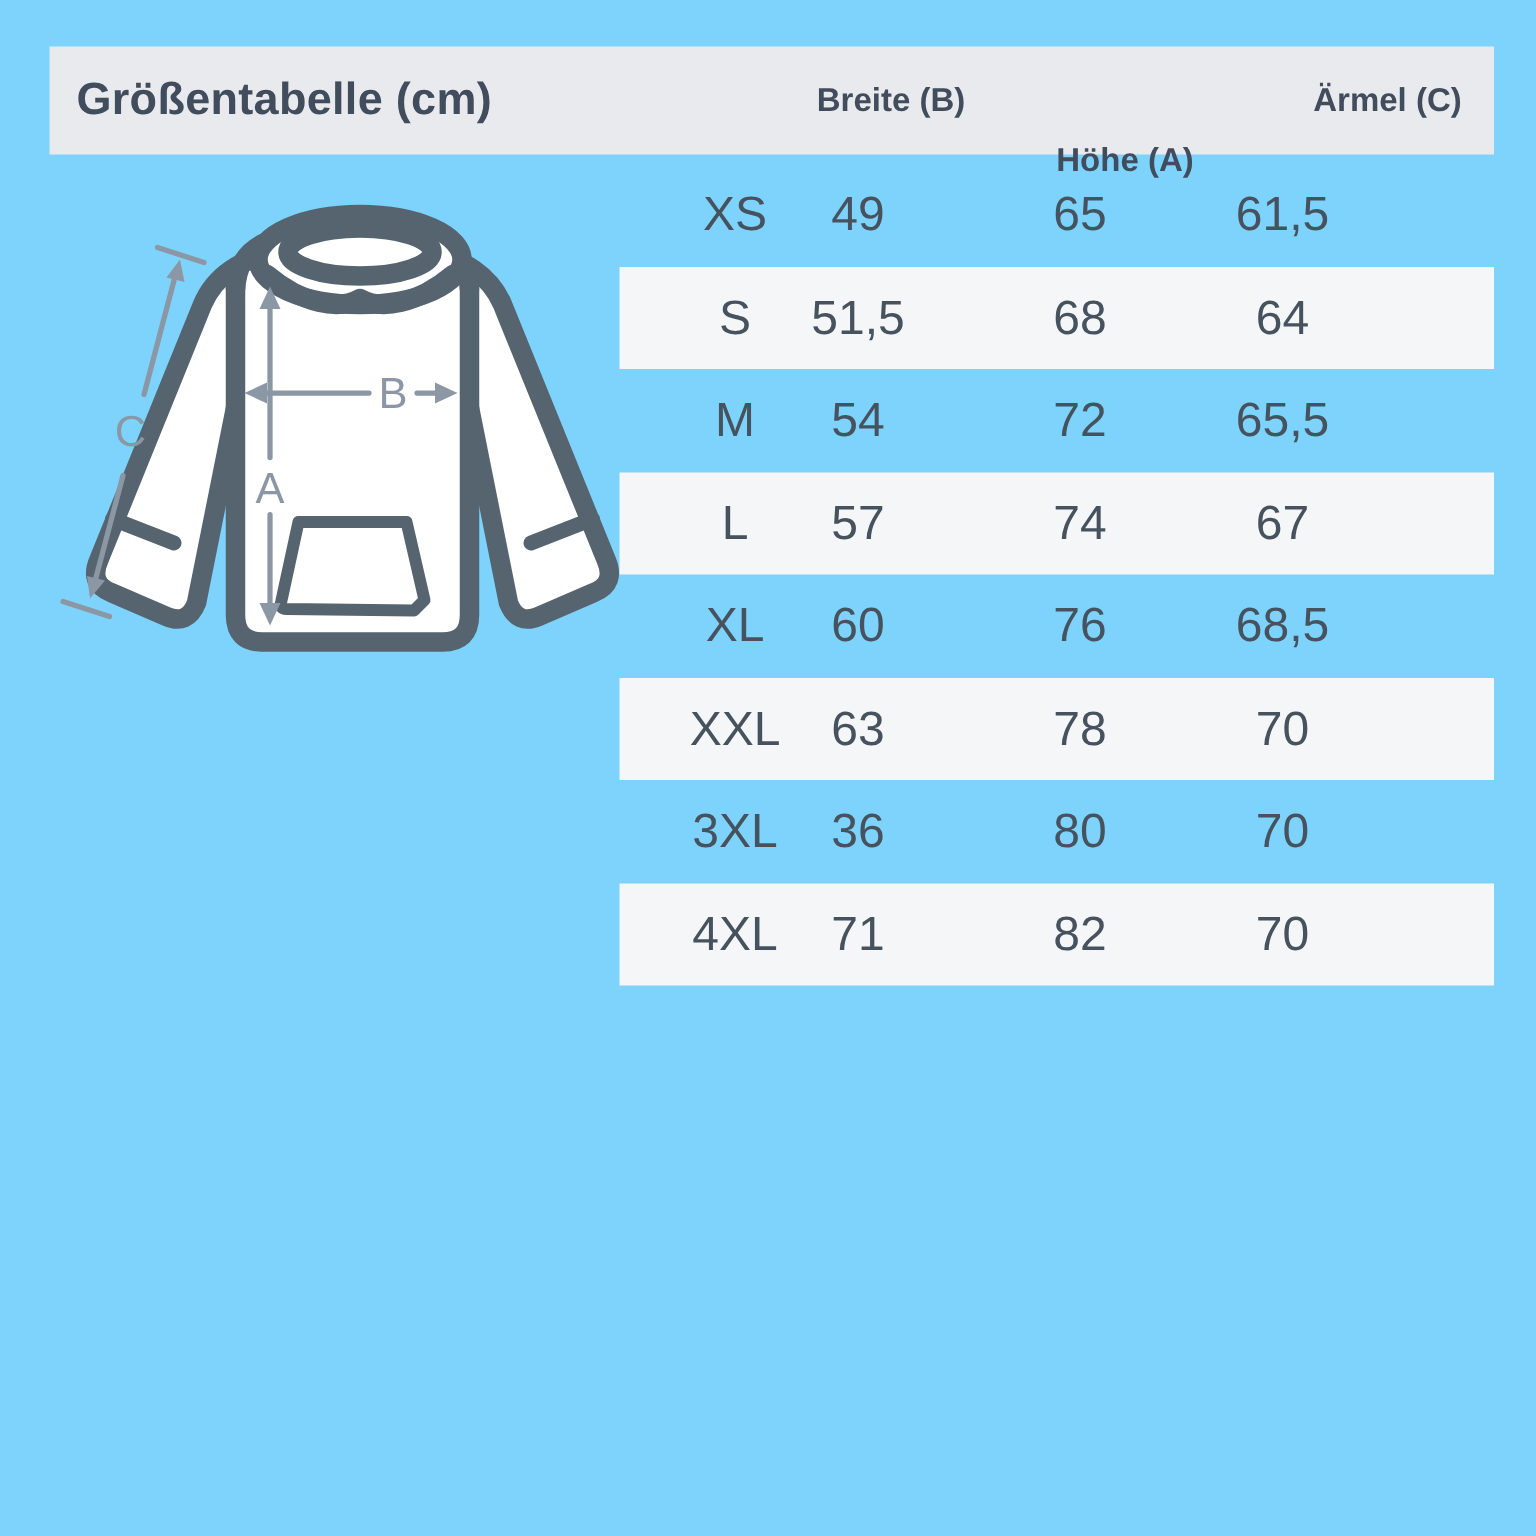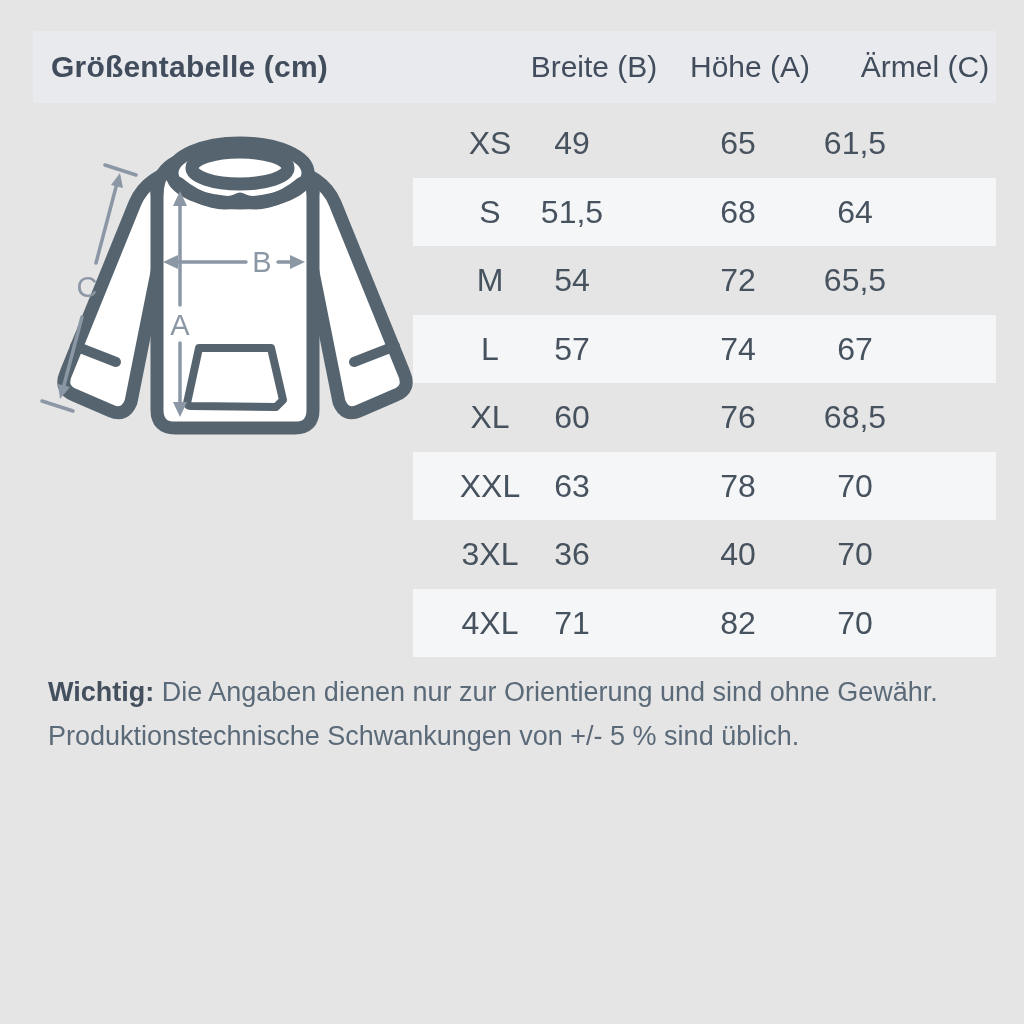--- a/index.html
+++ b/index.html
@@ -7,50 +7,50 @@
     --cell-color:#47525f;
     --header-bg:#e9eaee;
     --stripe:#f5f6f8;
     --outline:#56646f;
     --arrow:#8b97a4;
     --note-color:#5b6a79;
   }
   *{margin:0;padding:0;box-sizing:border-box;}
   html,body{background:#fff;}
   body{font-family:"Liberation Sans","DejaVu Sans",sans-serif;}
-  .page{position:relative;width:1024px;height:1024px;background:#e5e5e5;overflow:hidden;}
+  .page{position:relative;width:1024px;height:1024px;background:#7dd3fc;overflow:hidden;}
 
   
   .header-bar{
     position:absolute;left:33px;top:31px;width:963px;height:72px;
     background:var(--header-bg);
   }
   .header-title{
     position:absolute;left:18px;top:50%;transform:translateY(-50%);
     font-size:30px;font-weight:bold;color:var(--title-color);letter-spacing:.2px;
   }
   .hcol{
     position:absolute;top:50%;transform:translate(-50%,-50%);
-    font-size:30px;font-weight:normal;color:var(--title-color);white-space:nowrap;
+    font-size:22px;font-weight:bold;color:var(--title-color);white-space:nowrap;
   }
   .hcol.b{left:561px;}
-  .hcol.h{left:717px;}
+  .hcol.h{left:717px;margin-top:40px;}
   .hcol.a{left:855px;margin-left:37px;}
 
   
   .size-table{position:absolute;left:413px;top:109px;width:583px;}
   .trow{position:relative;width:100%;height:68.5px;}
   .trow.alt{background:var(--stripe);}
   .cell{
     position:absolute;top:50%;transform:translate(-50%,-50%);
     font-size:32px;color:var(--cell-color);white-space:nowrap;
   }
   .cell.size{left:77px;}
   .cell.breite{left:159px;}
-  .cell.hoehe{left:325px;}
+  .cell.hoehe{left:307px;}
   .cell.aermel{left:442px;}
 
   
   .diagram{position:absolute;left:30px;top:115px;width:400px;height:355px;}
   .oln{fill:#fff;stroke:var(--outline);stroke-width:13;stroke-linejoin:round;stroke-linecap:round;}
   .oln.thin{stroke-width:8;}
   .oln.nofill{fill:none;}
   .seam{fill:none;stroke:var(--outline);stroke-width:10;stroke-linecap:round;}
   .meas{stroke:var(--arrow);stroke-width:3.5;fill:none;stroke-linecap:round;}
   .mhead{fill:var(--arrow);stroke:none;}
@@ -150,27 +150,25 @@
     </div>
     <div class="trow alt">
       <span class="cell size">XXL</span>
       <span class="cell breite">63</span>
       <span class="cell hoehe">78</span>
       <span class="cell aermel">70</span>
     </div>
     <div class="trow">
       <span class="cell size">3XL</span>
       <span class="cell breite">36</span>
-      <span class="cell hoehe">40</span>
+      <span class="cell hoehe">80</span>
       <span class="cell aermel">70</span>
     </div>
     <div class="trow alt">
       <span class="cell size">4XL</span>
       <span class="cell breite">71</span>
       <span class="cell hoehe">82</span>
       <span class="cell aermel">70</span>
     </div>
   </div>
 
-  <p class="note"><b>Wichtig:</b><span> Die Angaben dienen nur zur Orientierung und sind ohne Gewähr.</span><br>
-  <span>Produktionstechnische Schwankungen von +/- 5 % sind üblich.</span></p>
 
 </div>
 
 </body></html>

